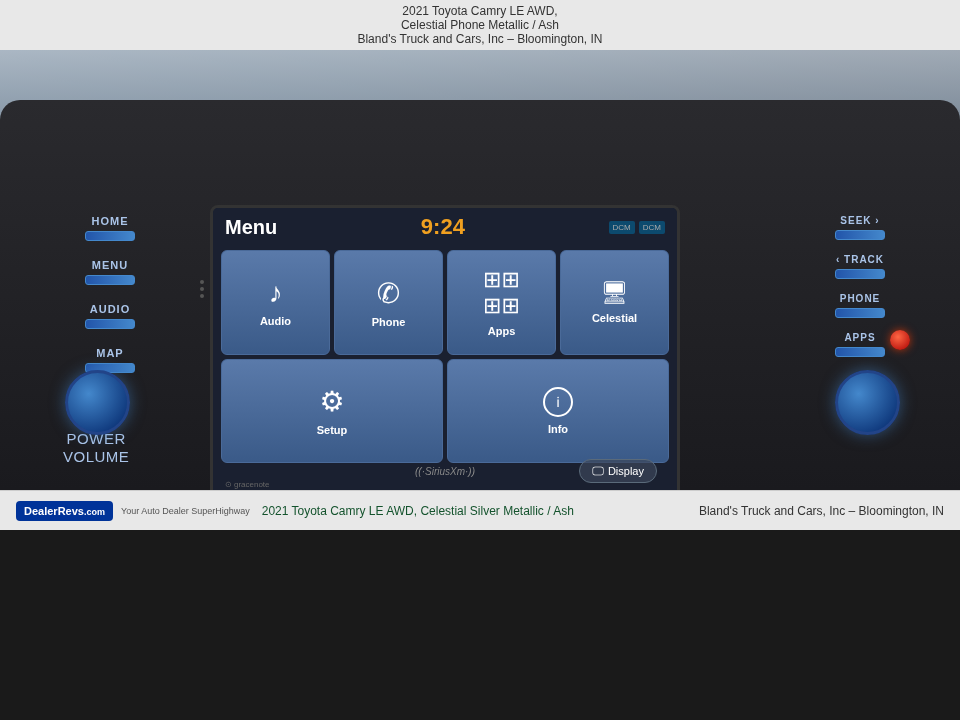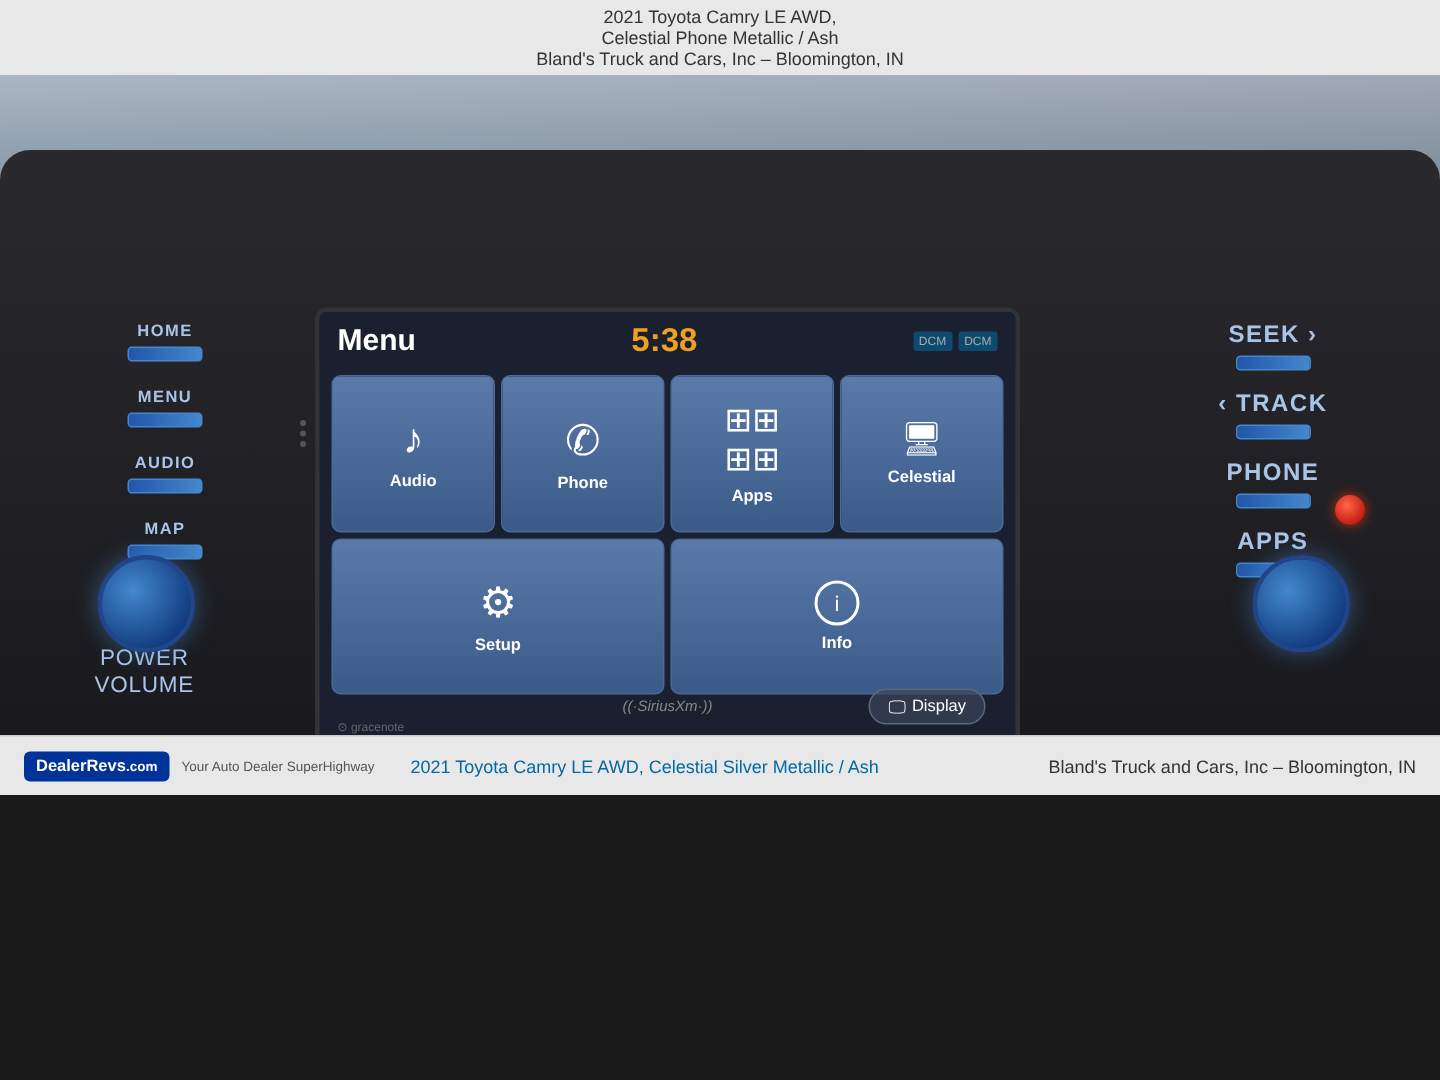--- a/index.html
+++ b/index.html
@@ -189,21 +189,21 @@
 
     .right-btn {
       display: flex;
       flex-direction: column;
       align-items: center;
       gap: 4px;
     }
 
     .right-btn-label {
       color: #aac4e8;
-      font-size: 16px;
+      font-size: 10px;
       font-weight: bold;
       letter-spacing: 1px;
     }
 
     .right-btn-bar {
       width: 50px;
       height: 10px;
       background: linear-gradient(90deg, #2255aa, #4488cc);
       border-radius: 3px;
       border: 1px solid #4488cc;
@@ -419,21 +419,21 @@
     <div class="dot"></div>
     <div class="dot"></div>
     <div class="dot"></div>
   </div>
 
   <div class="infotainment">
     <div class="screen-inner">
 
       <div class="screen-header">
         <span class="screen-menu-title">Menu</span>
-        <span class="screen-time">5:38</span>
+        <span class="screen-time">9:24</span>
         <div class="screen-icons-right">
           <span class="screen-status-box">DCM</span>
           <span class="screen-status-box">DCM</span>
         </div>
       </div>
 
       <div class="menu-grid-top">
         <div class="menu-item">
           <span class="menu-item-icon">♪</span>
           <span class="menu-item-label">Audio</span>
@@ -504,16 +504,16 @@
 
   <div class="knob-right"></div>
 </div>
 
 <div class="footer-bar">
   <div class="footer-left">
     <div class="footer-logo">
       <span>DealerRevs</span><span style="font-size:9px;">.com</span>
     </div>
     <div class="footer-logo-sub">Your Auto Dealer SuperHighway</div>
-    <span style="font-size:12px; color:#0369a1; margin-left:16px;">2021 Toyota Camry LE AWD,   Celestial Silver Metallic / Ash</span>
+    <span style="font-size:12px; color:#14532d; margin-left:4px;">2021 Toyota Camry LE AWD,   Celestial Silver Metallic / Ash</span>
   </div>
   <div class="footer-right">Bland's Truck and Cars, Inc – Bloomington, IN</div>
 </div>
 
 </body></html>

